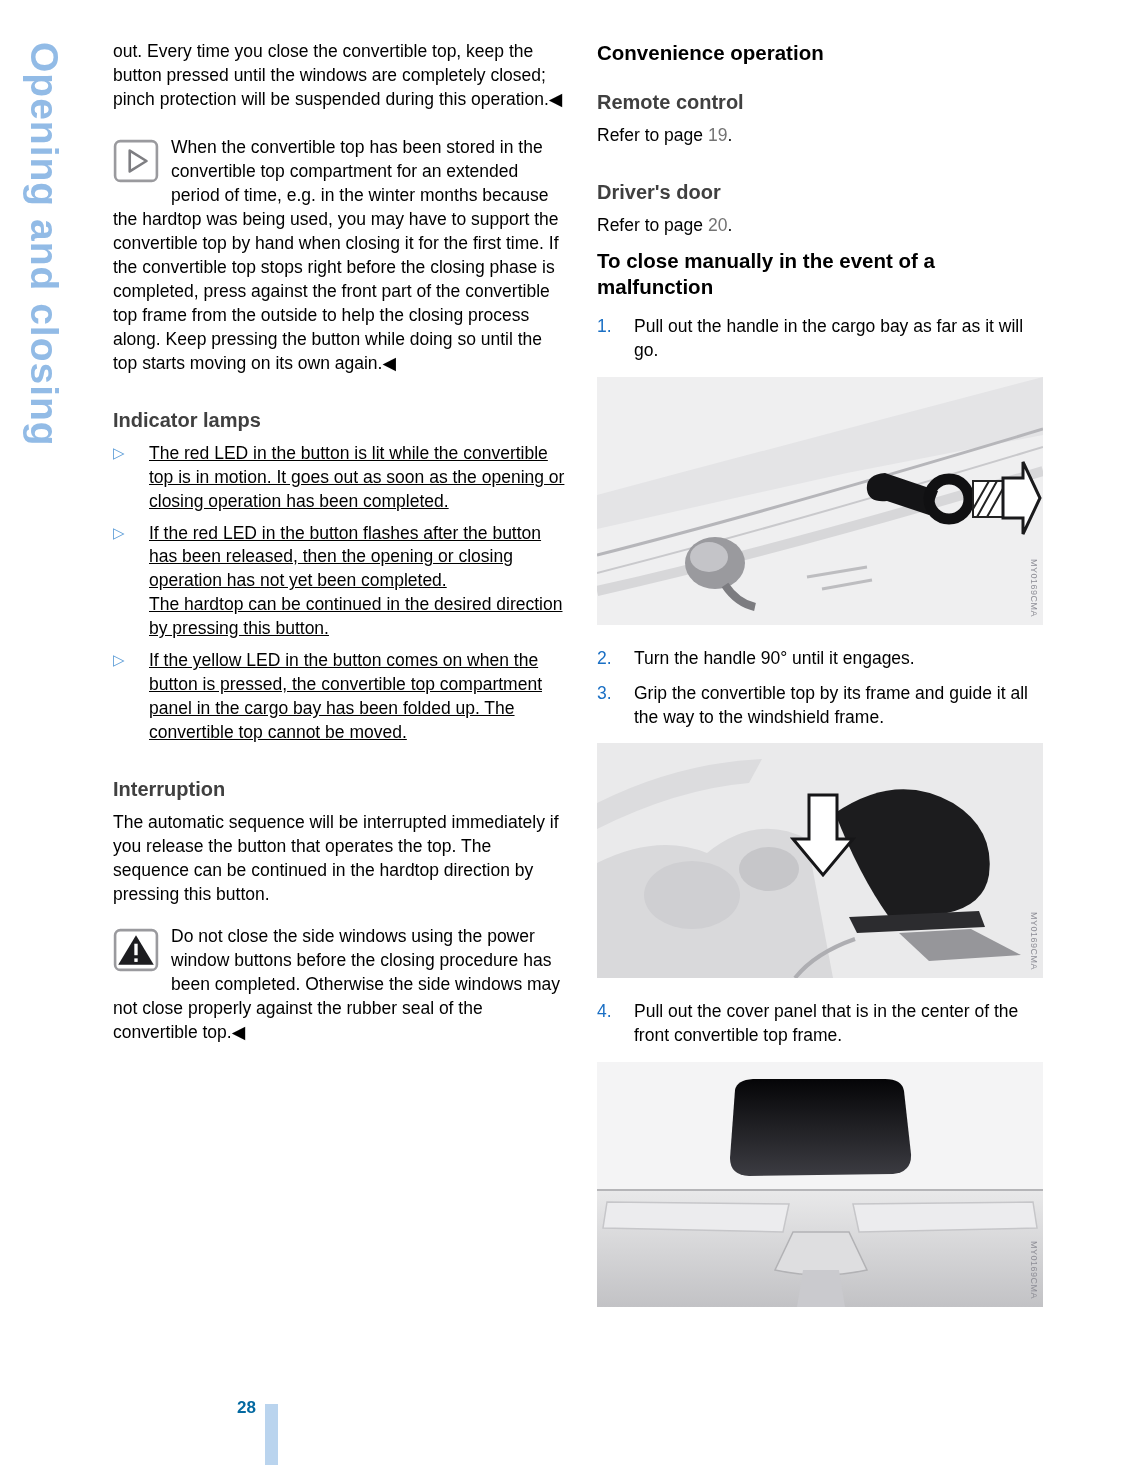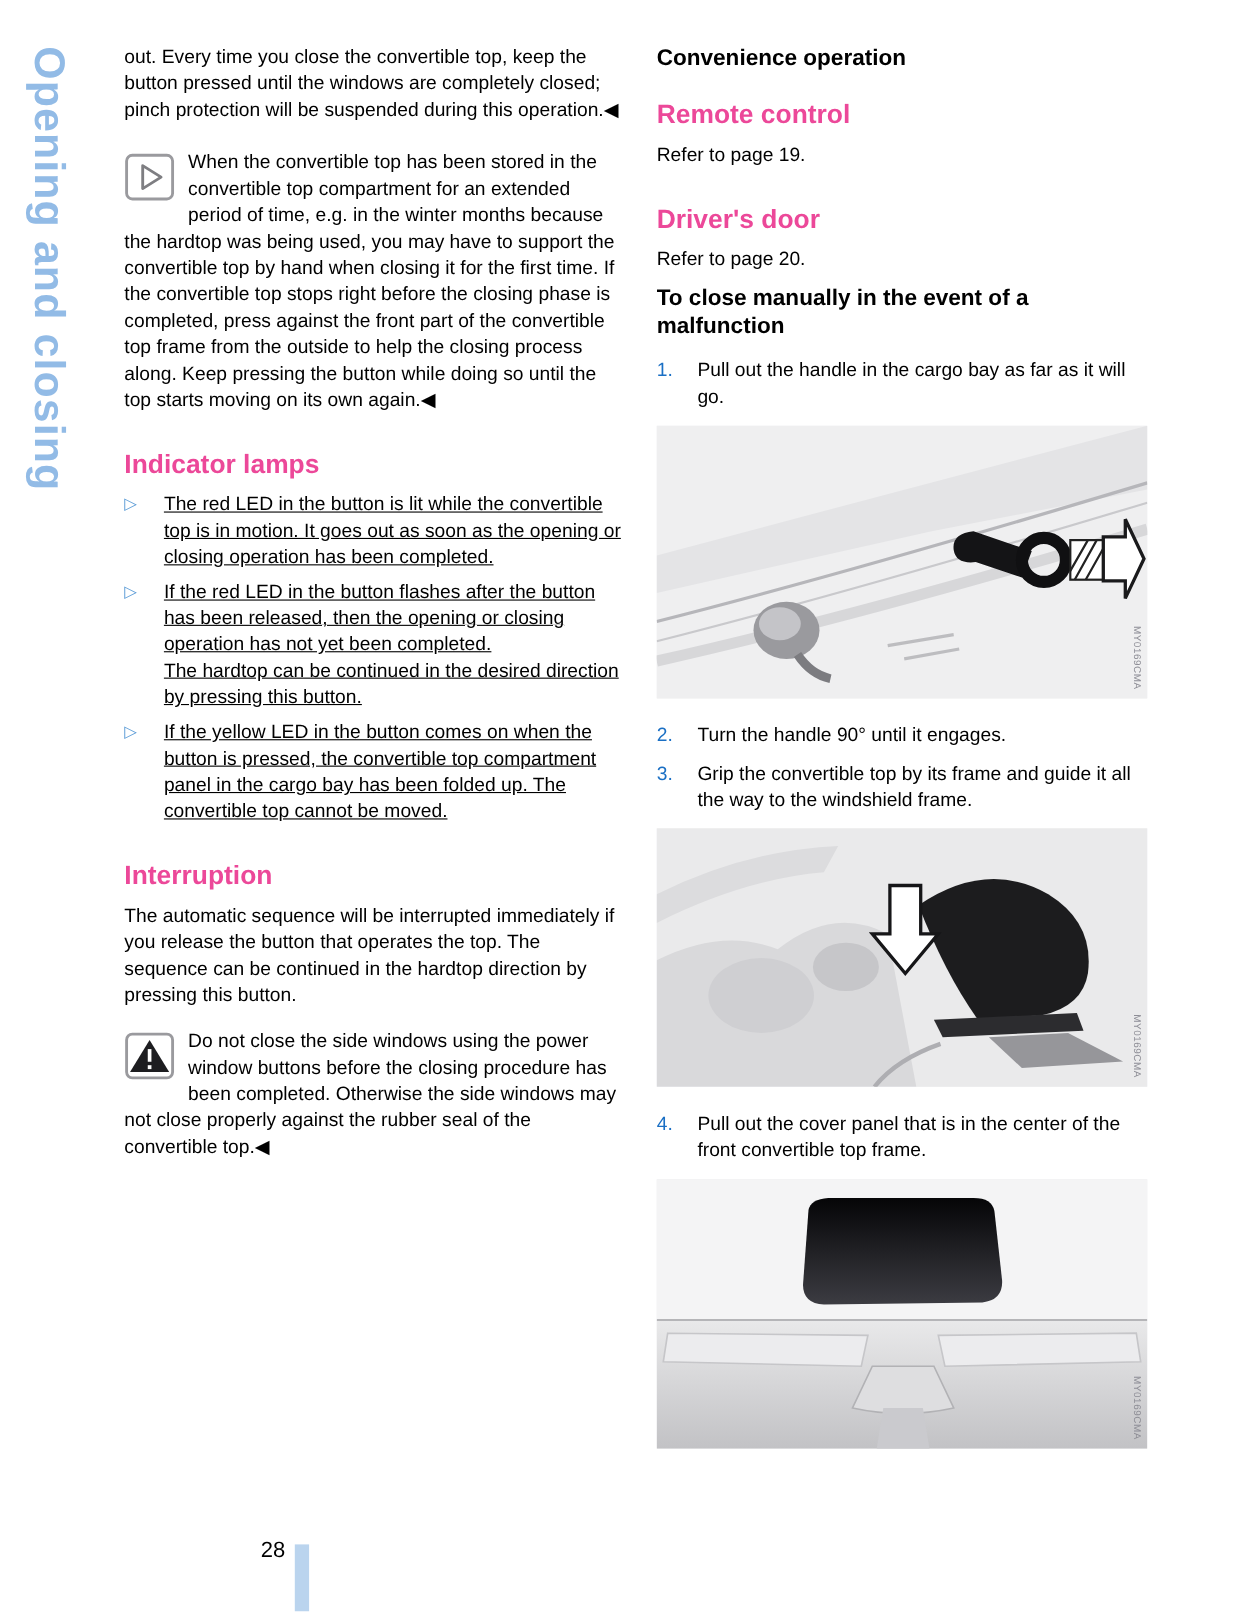--- a/index.html
+++ b/index.html
@@ -14,26 +14,26 @@
 
   .col{position:absolute;top:40px;}
   .col-left{left:113px;width:456px;}
   .col-right{left:597px;width:446px;}
 
   .body-text{font-size:17.5px;line-height:1.37;color:#000;}
   .pre{white-space:pre-line;text-decoration:underline;}
   p{margin:0 0 24px;}
 
   .strong-head{font-size:20.5px;line-height:1.28;font-weight:700;color:#000000;margin:0 0 10px;}
-  .subhead{font-size:24px;line-height:1.25;font-weight:700;color:#ec4899;margin:32px 0 9px;}
+  .subhead{font-size:20px;line-height:1.25;font-weight:700;color:#404040;margin:32px 0 9px;}
   .col-right .subhead:first-of-type{margin-top:24px;}
   .manual-head{margin-bottom:14px;}
 
   .refline{margin:0 0 10px;}
-  .plink{color:#000000;text-decoration:none;}
+  .plink{color:#737373;text-decoration:none;}
 
   .note{margin:0 0 26px;}
   .note::after{content:"";display:block;clear:both;}
   .icon-box{float:left;margin:3px 12px 4px 0;}
   .icon-box svg{display:block;}
 
   .bullet{display:flex;margin:0 0 8px;}
   .tri{flex:0 0 36px;color:#5a9bd6;font-size:15px;padding-top:2px;}
   .bullet .body-text{flex:1;}
 
@@ -43,21 +43,21 @@
   .step-text{flex:1;}
 
   .fig{position:relative;width:446px;margin:14px 0 22px;background:#efeff0;}
   .fig svg{display:block;}
   .fig-code{
     position:absolute;right:4px;bottom:8px;
     writing-mode:vertical-rl;font-size:9px;color:#8e8e96;letter-spacing:.5px;
   }
 
   .footer{position:absolute;left:237px;top:1398px;display:flex;align-items:flex-start;gap:9px;}
-  .pagenum{font-size:20px;color:#000000;}
+  .pagenum{font-size:17px;color:#0369a1;font-weight:bold;}
   .footer-bar{display:inline-block;width:13px;height:64px;background:#bad4ee;margin-top:6px;}
 </style>
 </head>
 <body>
 
 <div class="page">
 
   <div class="sidebar-label">Opening and closing</div>
 
   <div class="col col-left">

